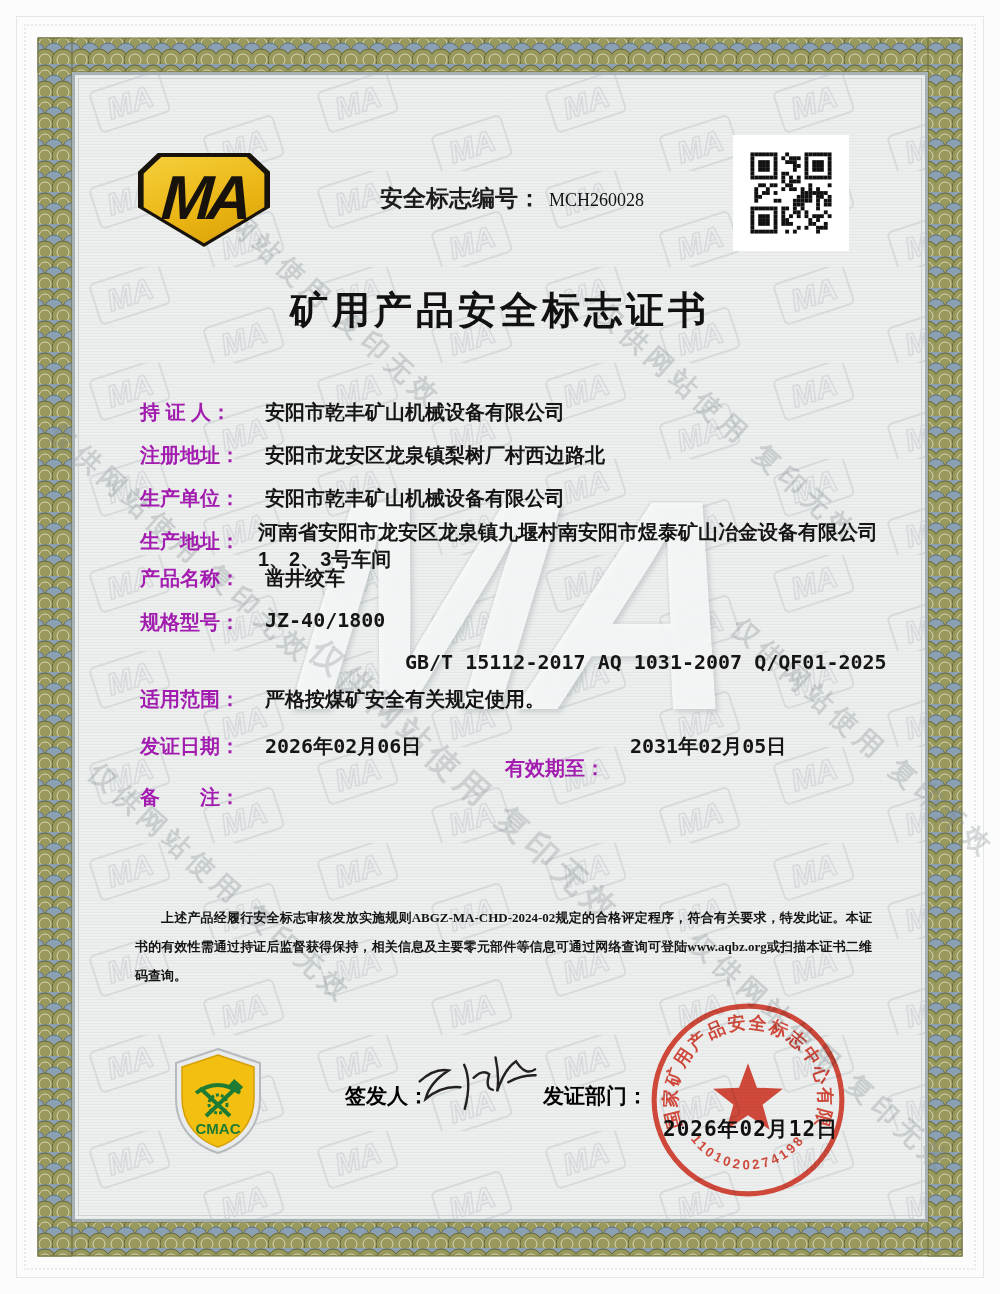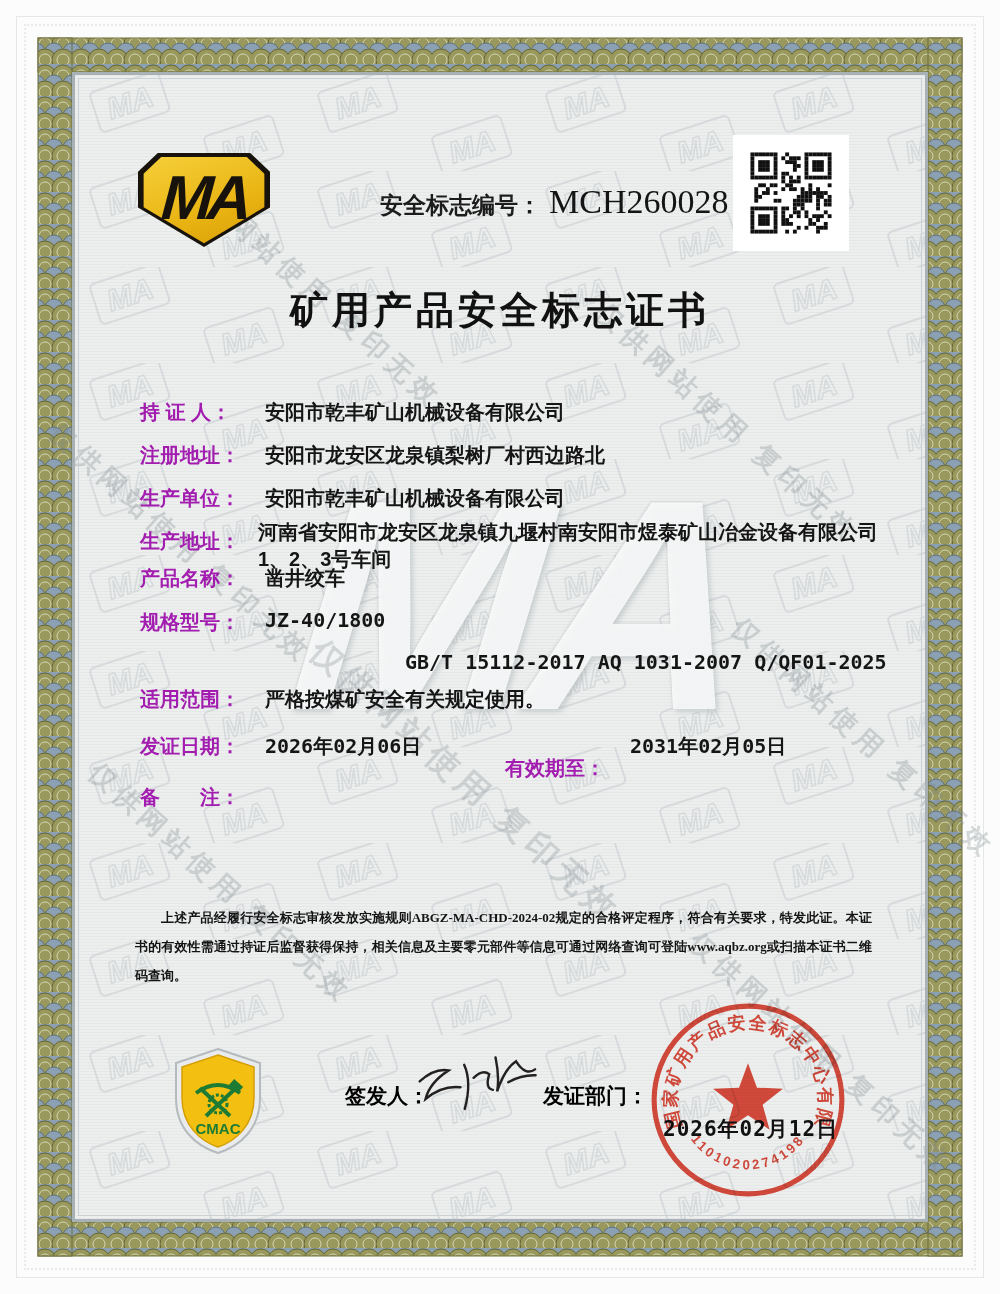--- a/index.html
+++ b/index.html
@@ -43,21 +43,21 @@
   .ma-outer{position:absolute; inset:0; background:#17130c;
     clip-path:polygon(15% 0,85% 0,100% 20%,100% 58%,50% 100%,0 58%,0 20%);}
   .ma-inner{position:absolute; inset:0; background:linear-gradient(160deg,#f6cf3a,#e9b413 60%,#d79e07);
     clip-path:polygon(15% 0,85% 0,100% 20%,100% 58%,50% 100%,0 58%,0 20%);
     transform:scale(0.92); }
   .ma-letters{position:absolute; left:0; right:0; top:2px; text-align:center;
     font-size:62px; line-height:86px; font-weight:900; font-style:italic;
     letter-spacing:-6px; color:#17130c; transform:skewX(-4deg);}
   .cert-no-line{position:absolute; left:380px; top:183px; z-index:4; white-space:nowrap;}
   .cert-no-label{font-size:23px; font-weight:700; color:#1c1c1c;}
-  .cert-no-value{font-size:34px; font-family:"Liberation Serif", serif; color:#141414; margin-left:8px;}
+  .cert-no-value{font-size:18px; font-family:"Liberation Serif", serif; color:#141414; margin-left:8px;}
   .qr{position:absolute; left:735px; top:137px; width:112px; height:112px; background:#ffffff;
     box-shadow:0 0 0 2px #fff; z-index:4;}
   
   .title{position:absolute; left:0; right:0; top:285px; text-align:center; z-index:4;
     font-family:"Liberation Serif", serif; font-weight:900; font-size:38px;
     letter-spacing:4px; color:#111;}
   
   .flabel{position:absolute; font-size:20px; font-weight:700; color:#a21caf; z-index:4; white-space:nowrap;}
   .fvalue{position:absolute; font-size:20px; font-weight:700; color:#151515; z-index:4;
     font-family:Liberation Sans, sans-serif; white-space:nowrap;}

